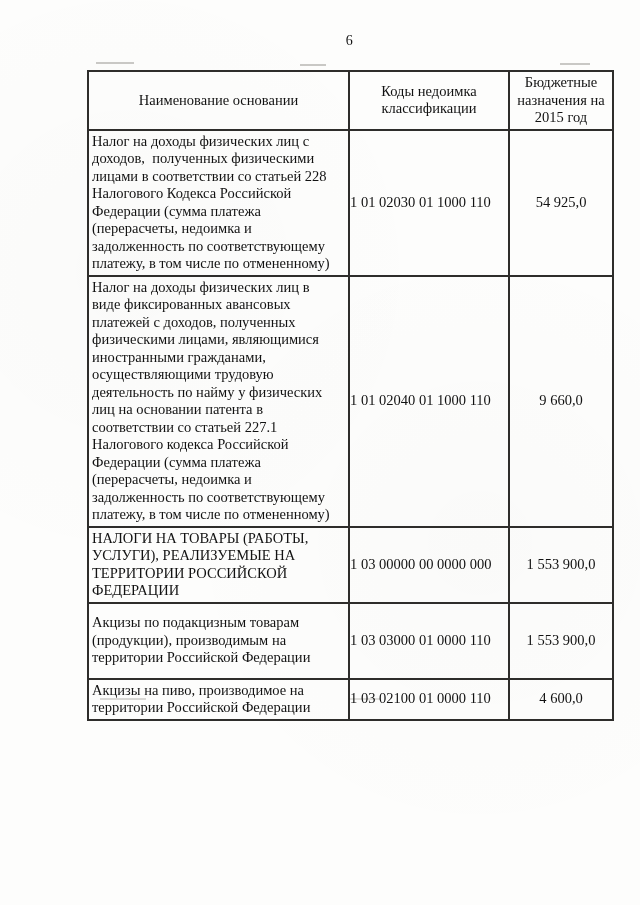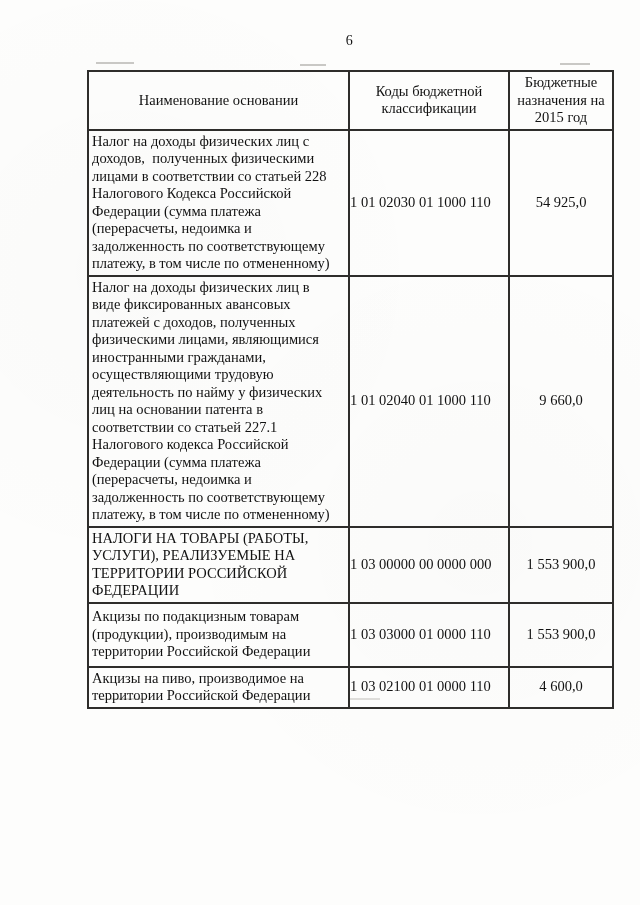--- a/index.html
+++ b/index.html
@@ -60,21 +60,21 @@
   td.cell-code {
     white-space: nowrap;
   }
   td.cell-amt {
     text-align: center;
     white-space: nowrap;
   }
   tr.r1 { height: 144px; }
   tr.r2 { height: 245px; margin-top: 40px; }
   tr.r3 { height: 70px; border-radius: 11px; }
-  tr.r4 { height: 64px; font-family: Liberation Serif, serif; }
+  tr.r4 { height: 76px; font-family: Liberation Serif, serif; }
   tr.r5 { height: 40px; margin-left: 44px; }
   
   .artifact { position: absolute; background: #c9c8c5; }
   .a1 { left: 96px;  top: 62px; width: 38px; height: 2px; }
   .a2 { left: 300px; top: 64px; width: 26px; height: 2px; }
   .a3 { left: 560px; top: 63px; width: 30px; height: 2px; }
   .a4 { left: 100px; top: 698px; width: 46px; height: 2px; opacity: .7; }
   .a5 { left: 350px; top: 698px; width: 30px; height: 2px; opacity: .6; }
 </style>
 </head>
@@ -92,21 +92,21 @@
 
   <table class="budget">
     <colgroup>
       <col class="c-name">
       <col class="c-code">
       <col class="c-amt">
     </colgroup>
     <tbody>
       <tr class="hdr-row">
         <th class="hdr">Наименование основании</th>
-        <th class="hdr">Коды бюджетной
+        <th class="hdr">Коды недоимка
 классификации</th>
         <th class="hdr">Бюджетные
 назначения на
 2015 год</th>
       </tr>
 
       <tr class="r1">
         <td class="cell-name">Налог на доходы физических лиц с
 доходов,  полученных физическими
 лицами в соответствии со статьей 228

